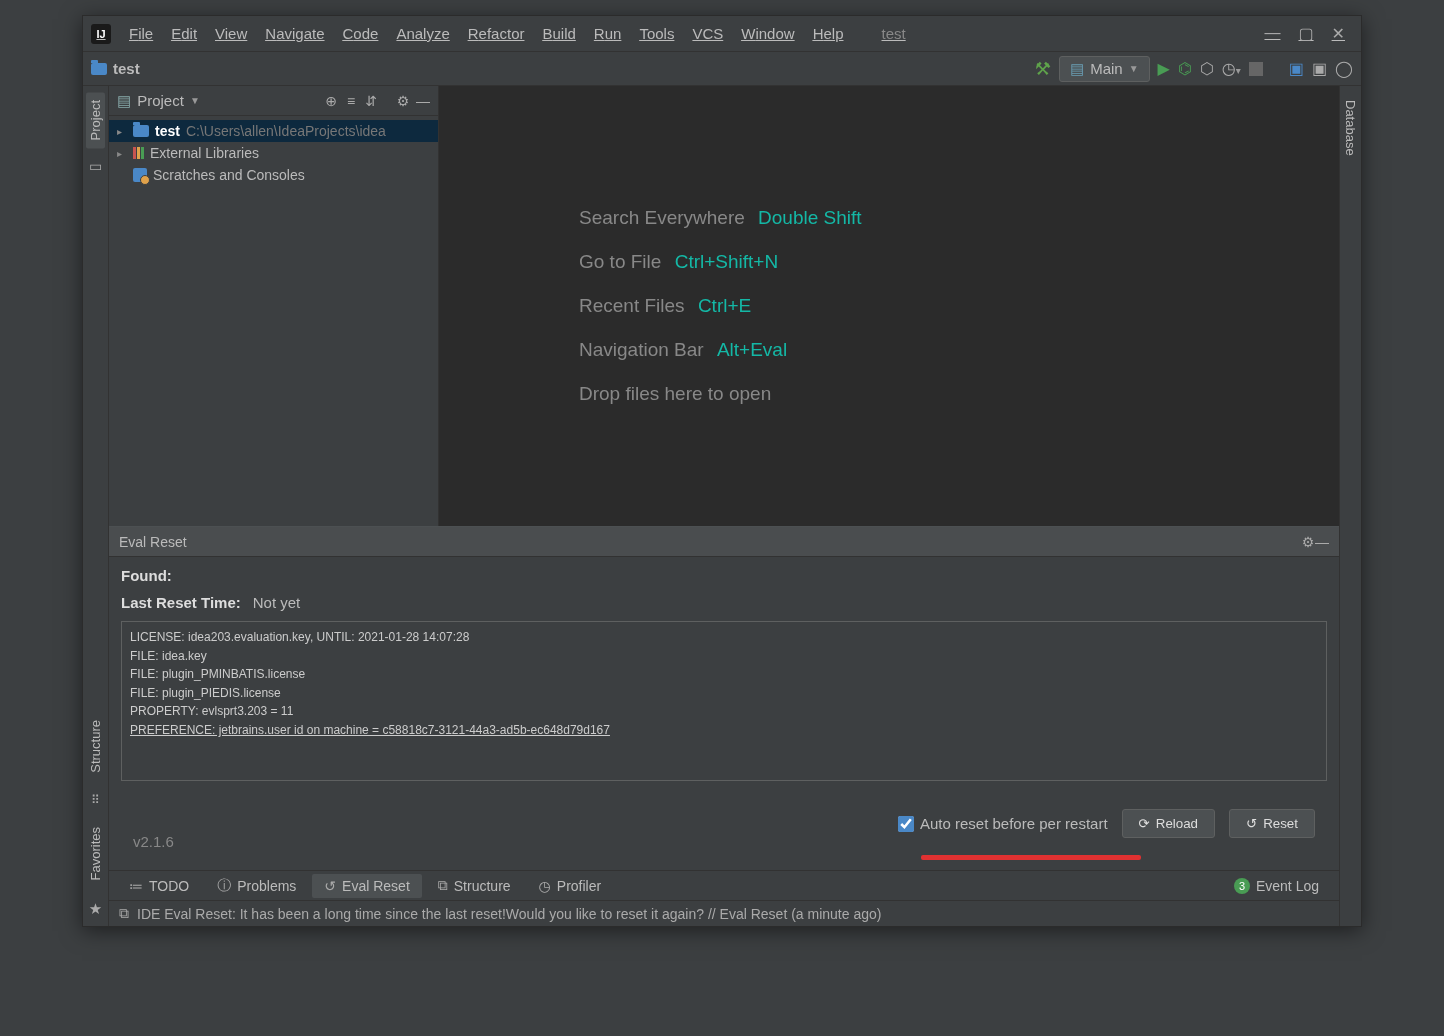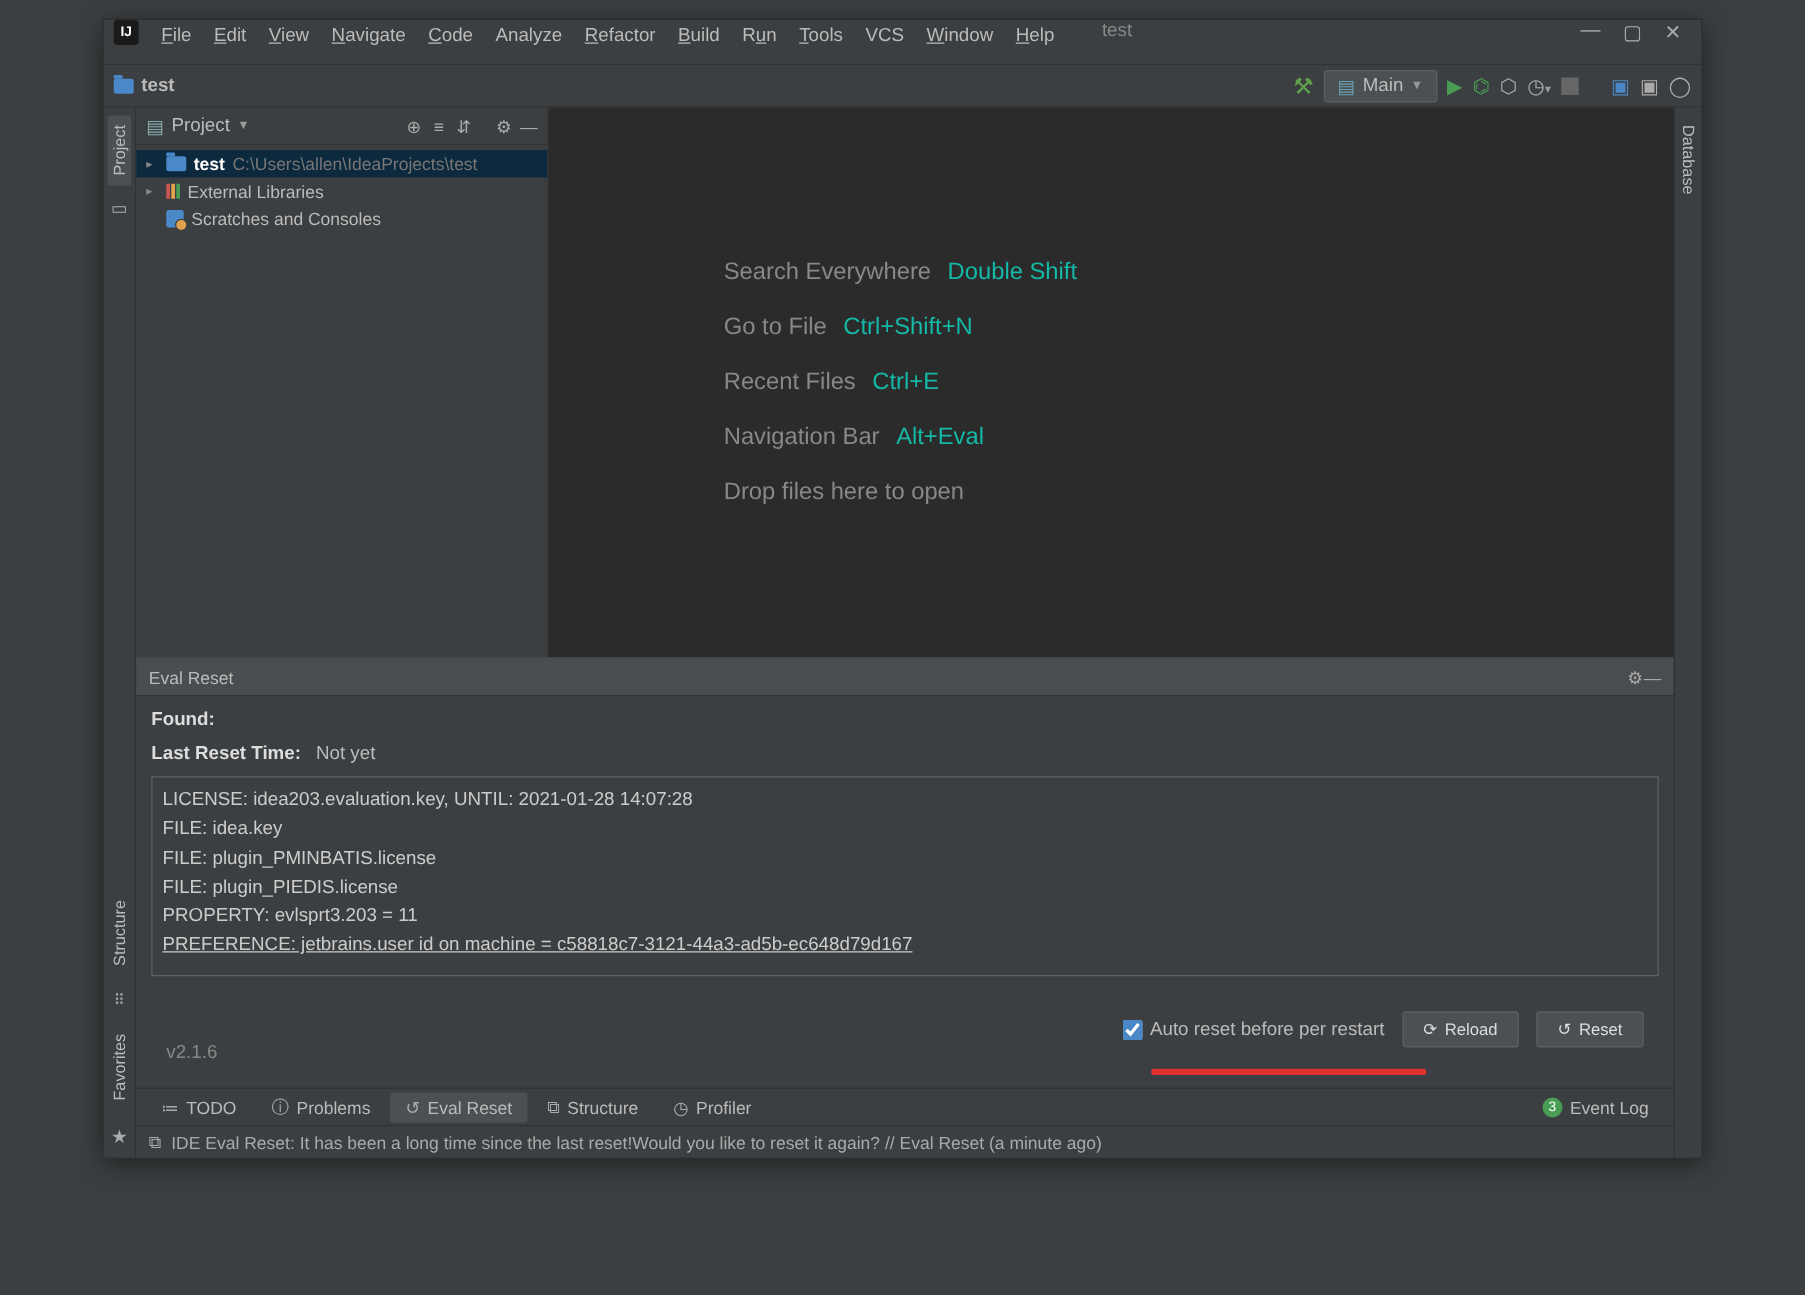--- a/index.html
+++ b/index.html
@@ -1,21 +1,21 @@
 <!DOCTYPE html>
 <html><head>
 <meta charset="utf-8">
 <style>
 * { margin: 0; padding: 0; box-sizing: border-box; font-family: "Segoe UI", Arial, sans-serif; }
 body { background: #3c3f41; color: #bbbbbb; width: 1444px; height: 1036px; overflow: hidden; font-size: 15px; }
 
 .window { width: 1280px; height: 912px; margin: 15px auto; background: #3c3f41; border: 1px solid #2b2b2b; display: flex; flex-direction: column; box-shadow: 0 4px 20px rgba(0,0,0,0.5); }
 
 
-.titlebar { height: 36px; background: #3c3f41; display: flex; padding: 0 8px; border-bottom: 1px solid #323232; }
+.titlebar { height: 36px; background: #3c3f41; display: flex; align-items: center; padding: 0 8px; border-bottom: 1px solid #323232; text-decoration: underline; }
 .titlebar .app-icon { width: 20px; height: 20px; background: #1a1a1a; color: #fff; font-size: 11px; font-weight: bold; display: flex; align-items: center; justify-content: center; border-radius: 3px; margin-right: 10px; }
 .menu { display: flex; gap: 2px; }
 .menu-item { padding: 4px 8px; cursor: pointer; color: #bbbbbb; }
 .menu-item u { text-decoration: underline; }
 .titlebar .proj-name { margin-left: 30px; color: #888; }
 .titlebar .spacer { flex: 1; }
 .win-controls { display: flex; gap: 18px; padding: 0 8px; }
 .win-controls span { cursor: pointer; color: #aaa; font-size: 16px; }
 
 
@@ -65,21 +65,21 @@
 .hint-row { font-size: 19px; color: #888; }
 .hint-row .hk { color: #14b8a6; margin-left: 8px; }
 
 
 .eval-panel { background: #3c3f41; border-top: 1px solid #4c5052; display: flex; flex-direction: column; }
 .eval-header { height: 30px; background: #4a4d4f; display: flex; align-items: center; padding: 0 10px; border-bottom: 1px solid #323232; }
 .eval-header .title { flex: 1; color: #bbbbbb; font-size: 14px; }
 .eval-body { padding: 10px 12px; display: flex; flex-direction: column; gap: 10px; }
 .eval-body .row { display: flex; gap: 12px; font-size: 15px; }
 .eval-body .label { color: #ddd; font-weight: 600; }
-.found-box { border: 1px solid #5e6060; background: #3c3f41; padding: 6px 8px; height: 160px; overflow-y: auto; font-size: 15px; line-height: 1.55; color: #ccc; }
+.found-box { border: 1px solid #5e6060; background: #3c3f41; padding: 6px 8px; height: 160px; overflow-y: auto; font-size: 12px; line-height: 1.55; color: #ccc; }
 .found-box::-webkit-scrollbar { width: 10px; }
 .found-box::-webkit-scrollbar-thumb { background: #5e6060; border-radius: 4px; }
 .eval-footer { display: flex; align-items: center; padding: 6px 12px 10px; gap: 14px; position: relative; }
 .eval-footer .ver { color: #888; flex: 1; margin-top: 36px; }
 .chk { display: flex; align-items: center; gap: 6px; cursor: pointer; }
 .chk input { accent-color: #4a88c7; width: 16px; height: 16px; }
 .btn { background: #4c5052; border: 1px solid #5e6060; border-radius: 3px; padding: 6px 16px; cursor: pointer; color: #ddd; display: flex; align-items: center; gap: 6px; }
 .red-underline { position: absolute; height: 5px; background: #e03131; bottom: 0px; border-radius: 2px; }
 
 
@@ -184,21 +184,21 @@
             <span class="dash-icon">⇵</span>
             <span style="width:6px"></span>
             <span class="dash-icon">⚙</span>
             <span class="dash-icon">—</span>
           </div>
           <div class="proj-tree">
             <div class="tree-row selected">
               <span class="arrow">▸</span>
               <span class="folder-icon"></span>
               <b style="color:#fff">test</b>
-              <span style="color:#777">C:\Users\allen\IdeaProjects\test</span>
+              <span style="color:#777">C:\Users\allen\IdeaProjects\idea</span>
             </div>
             <div class="tree-row">
               <span class="arrow">▸</span>
               <span class="lib-icon">
                   <span></span>
                   <span></span>
                   <span></span>
                 </span>
               <span>External Libraries</span>
             </div>

